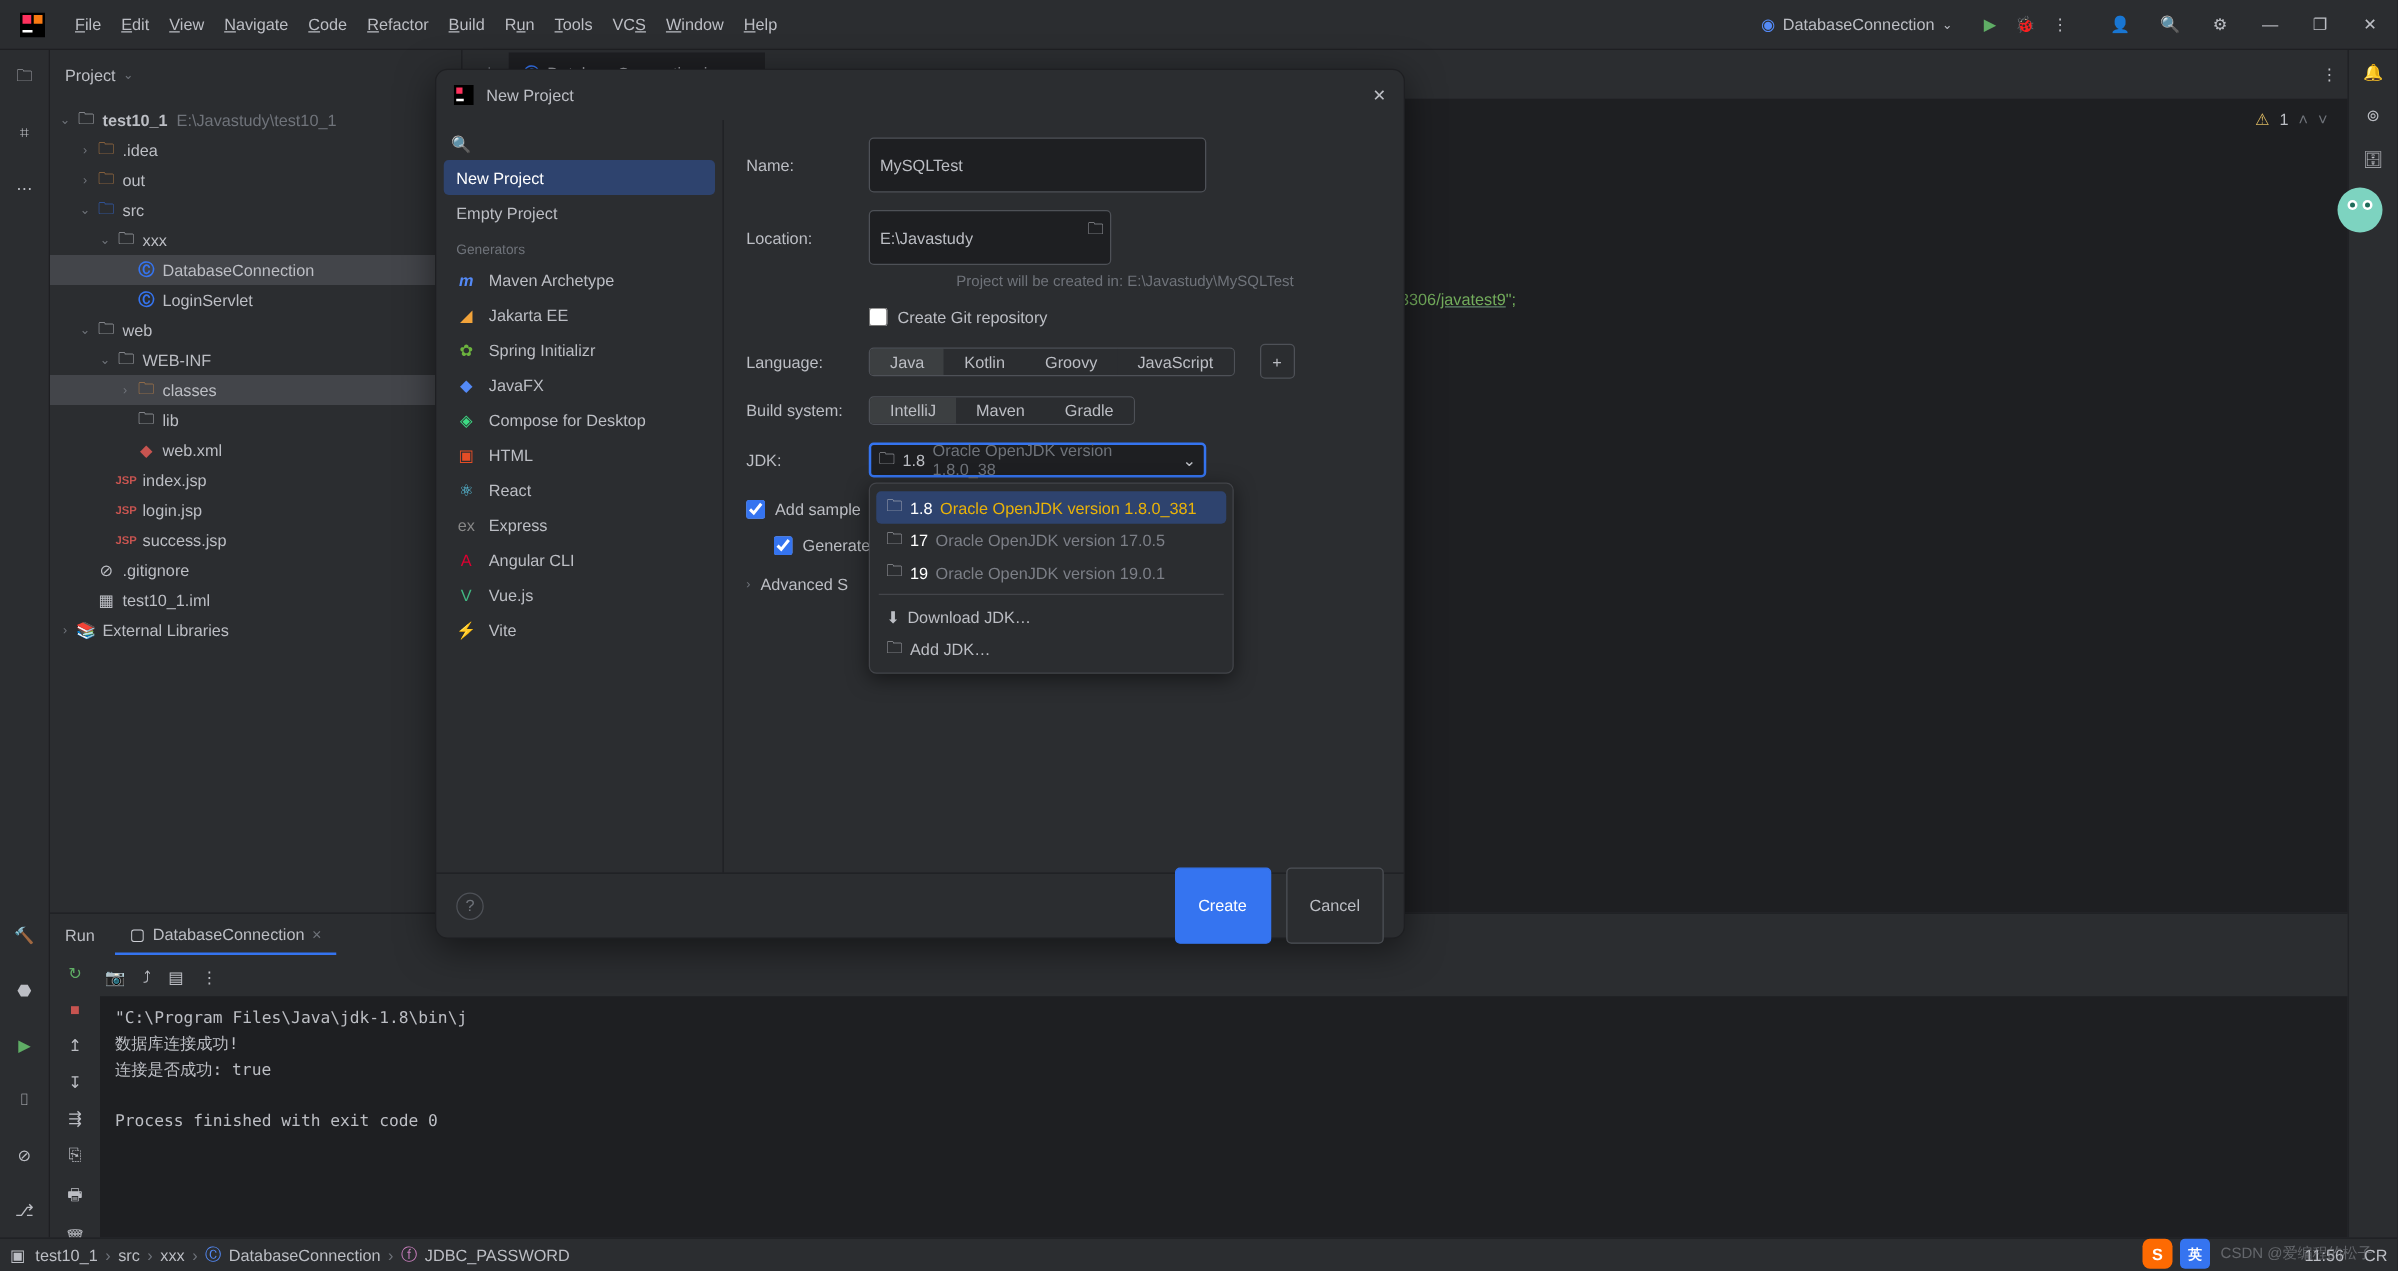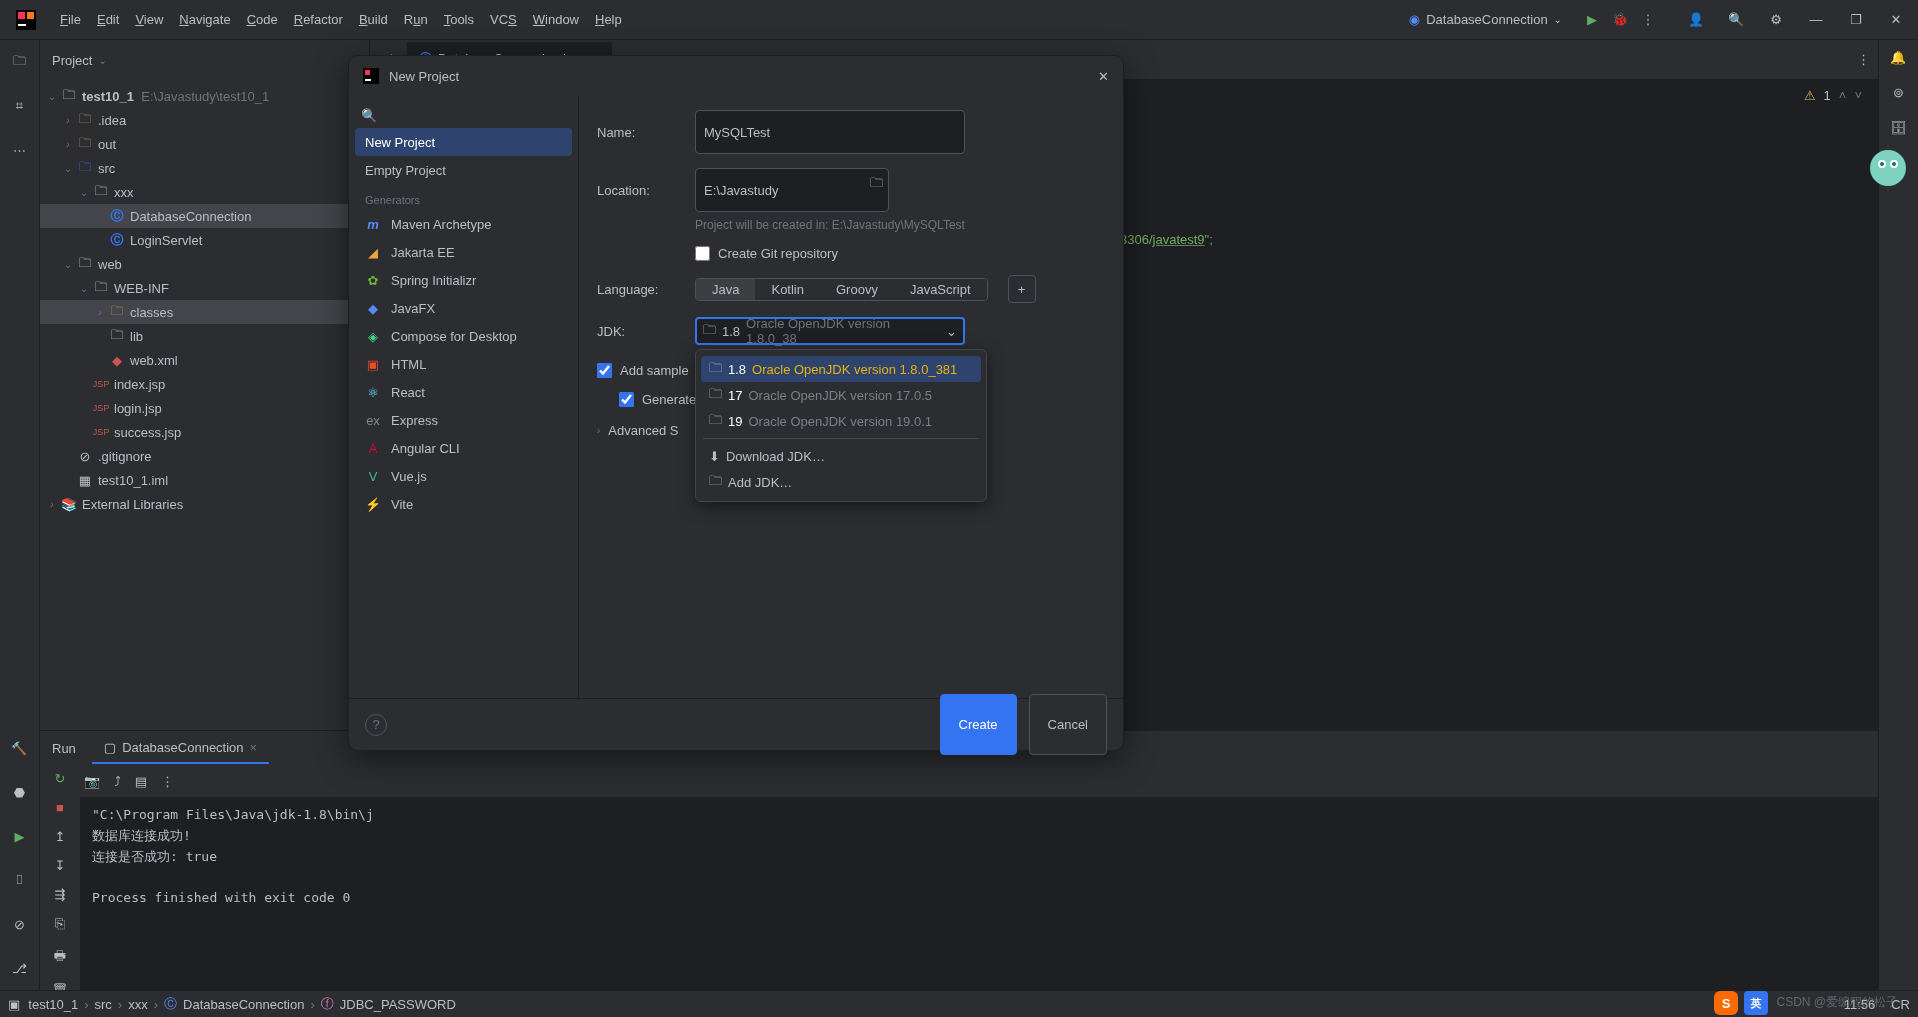--- a/index.html
+++ b/index.html
@@ -35,21 +35,21 @@
 .project-header .title { font-weight: 500; }
 .tree { flex: 1; overflow: auto; padding-top: 4px; }
 .tree-row { height: 24px; display: flex; align-items: center; white-space: nowrap; cursor: pointer; }
 .tree-row.highlight { background: #43454a; }
 .tree-arrow { width: 16px; text-align: center; color: #6f737a; font-size: 10px; }
 .tree-icon { width: 18px; display: inline-flex; justify-content: center; margin-right: 4px; }
 .folder-icon { color: #ced0d6; }
 .folder-orange { color: #d28c47; }
 .folder-blue { color: #3574f0; }
 .java-icon { color: #3574f0; font-weight: bold; }
-.jsp-icon { color: #c75450; font-size: 9px; font-weight: normal; }
+.jsp-icon { color: #c75450; font-size: 9px; font-weight: bold; }
 .xml-icon { color: #c75450; }
 .dim { color: #6f737a; }
 
 
 .editor-area { flex: 1; background: #1e1f22; display: flex; flex-direction: column; }
 .editor-tabs { height: 40px; display: flex; align-items: center; padding: 0 8px; gap: 2px; background: #2b2d30; border-bottom: 1px solid #1e1f22; }
 .editor-tab { height: 36px; display: flex; align-items: center; padding: 0 12px; gap: 6px; border-bottom: 2px solid transparent; }
 .editor-tab.active { border-bottom-color: #3574f0; background: #1e1f22; }
 .editor-tabs .tab-tools { margin-left: auto; display: flex; gap: 10px; align-items: center; }
 .editor-status-row { height: 30px; display:flex; justify-content:flex-end; align-items:center; padding-right:16px; gap:8px; font-size:12px;}
@@ -86,21 +86,21 @@
 .gen-header { padding: 10px 10px 4px; font-size: 11px; color: #6f737a; }
 .gen-icon { width: 16px; text-align: center; }
 
 .dialog-right { flex: 1; padding: 14px 18px; display: flex; flex-direction: column; gap: 14px; position: relative; }
 .form-row { display: flex; align-items: center; gap: 12px; }
 .form-label { width: 86px; }
 .text-input { flex: 0 0 270px; background: #1e1f22; border: 1px solid #4e5157; border-radius: 4px; height: 44px; padding: 0 8px; color: #bcbec4; }
 .text-input.wide { flex: 0 0 402px; }
 .loc-wrap { position: relative; }
 .loc-wrap .folder-btn { position: absolute; right: 6px; top: 5px; cursor:pointer; color:#bcbec4;}
-.hint { font-size: 12px; color: #6f737a; padding-left: 98px; margin-top: -8px; }
+.hint { font-size: 12px; color: #6f737a; padding-left: 98px; margin-top: -8px; text-align: center; }
 .check-row { display: flex; align-items: center; gap: 8px; padding-left: 98px; }
 .check-row.noindent { padding-left: 0; }
 .check-row input[type=checkbox]{ width:15px; height:15px; accent-color:#3574f0;}
 
 .seg-group { display: flex; border: 1px solid #4e5157; border-radius: 4px; overflow: hidden; }
 .seg-btn { padding: 3px 16px; cursor: pointer; background: #2b2d30; }
 .seg-btn.selected { background: #3c3f41; }
 .seg-plus { width: 28px; height: 28px; border: 1px solid #4e5157; border-radius: 4px; margin-left: 8px; display:flex;align-items:center;justify-content:center; cursor:pointer;}
 
 .jdk-select { flex: 0 0 270px; height: 28px; background: #1e1f22; border: 2px solid #3574f0; border-radius: 4px; display: flex; align-items: center; padding: 0 6px; gap: 6px; position: relative; }
@@ -432,20 +432,28 @@
         <span class="form-label">Language:</span>
         <div class="seg-group">
           <div class="seg-btn selected">Java</div>
           <div class="seg-btn">Kotlin</div>
           <div class="seg-btn">Groovy</div>
           <div class="seg-btn">JavaScript</div>
         </div>
         <div class="seg-plus">+</div>
       </div>
       <div class="form-row">
+        <span class="form-label">Build system:</span>
+        <div class="seg-group">
+          <div class="seg-btn selected">IntelliJ</div>
+          <div class="seg-btn">Maven</div>
+          <div class="seg-btn">Gradle</div>
+        </div>
+      </div>
+      <div class="form-row">
         <span class="form-label">JDK:</span>
         <div class="jdk-select">
           <span>🗀</span>
           <span>1.8</span>
           <span class="dim">Oracle OpenJDK version 1.8.0_38</span>
           <span class="chev">⌄</span>
           <div class="jdk-dropdown">
             <div class="jdk-item selected">
                 <span>🗀</span>
                 <span class="ver">1.8</span>

